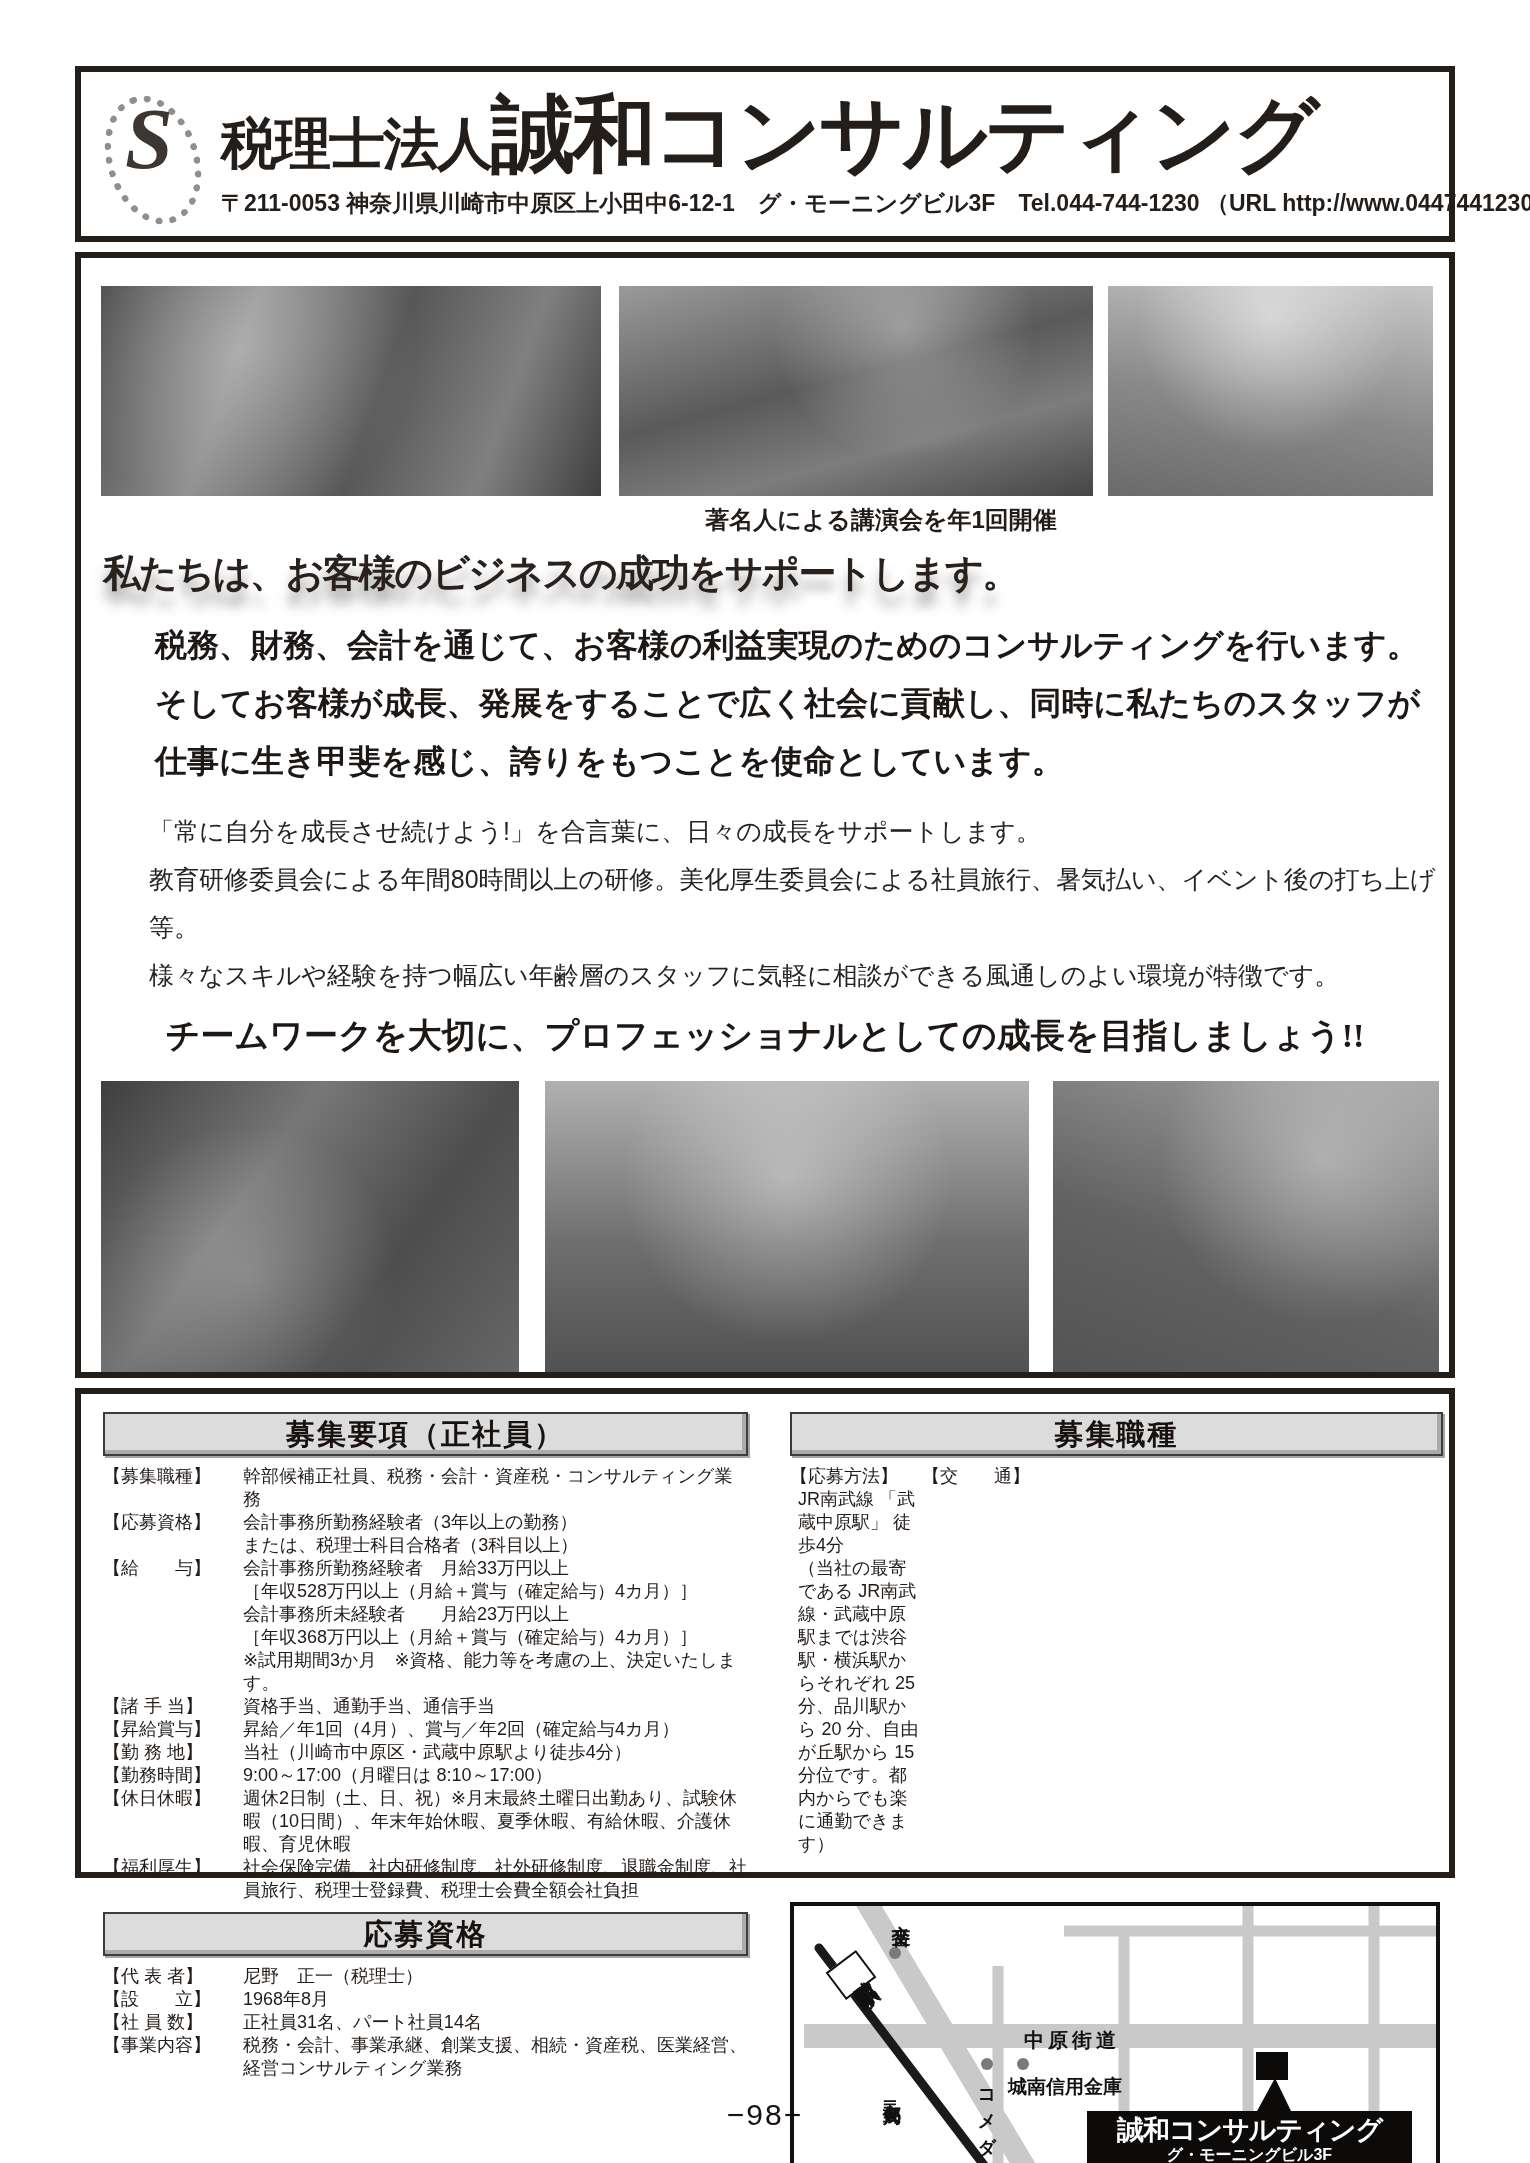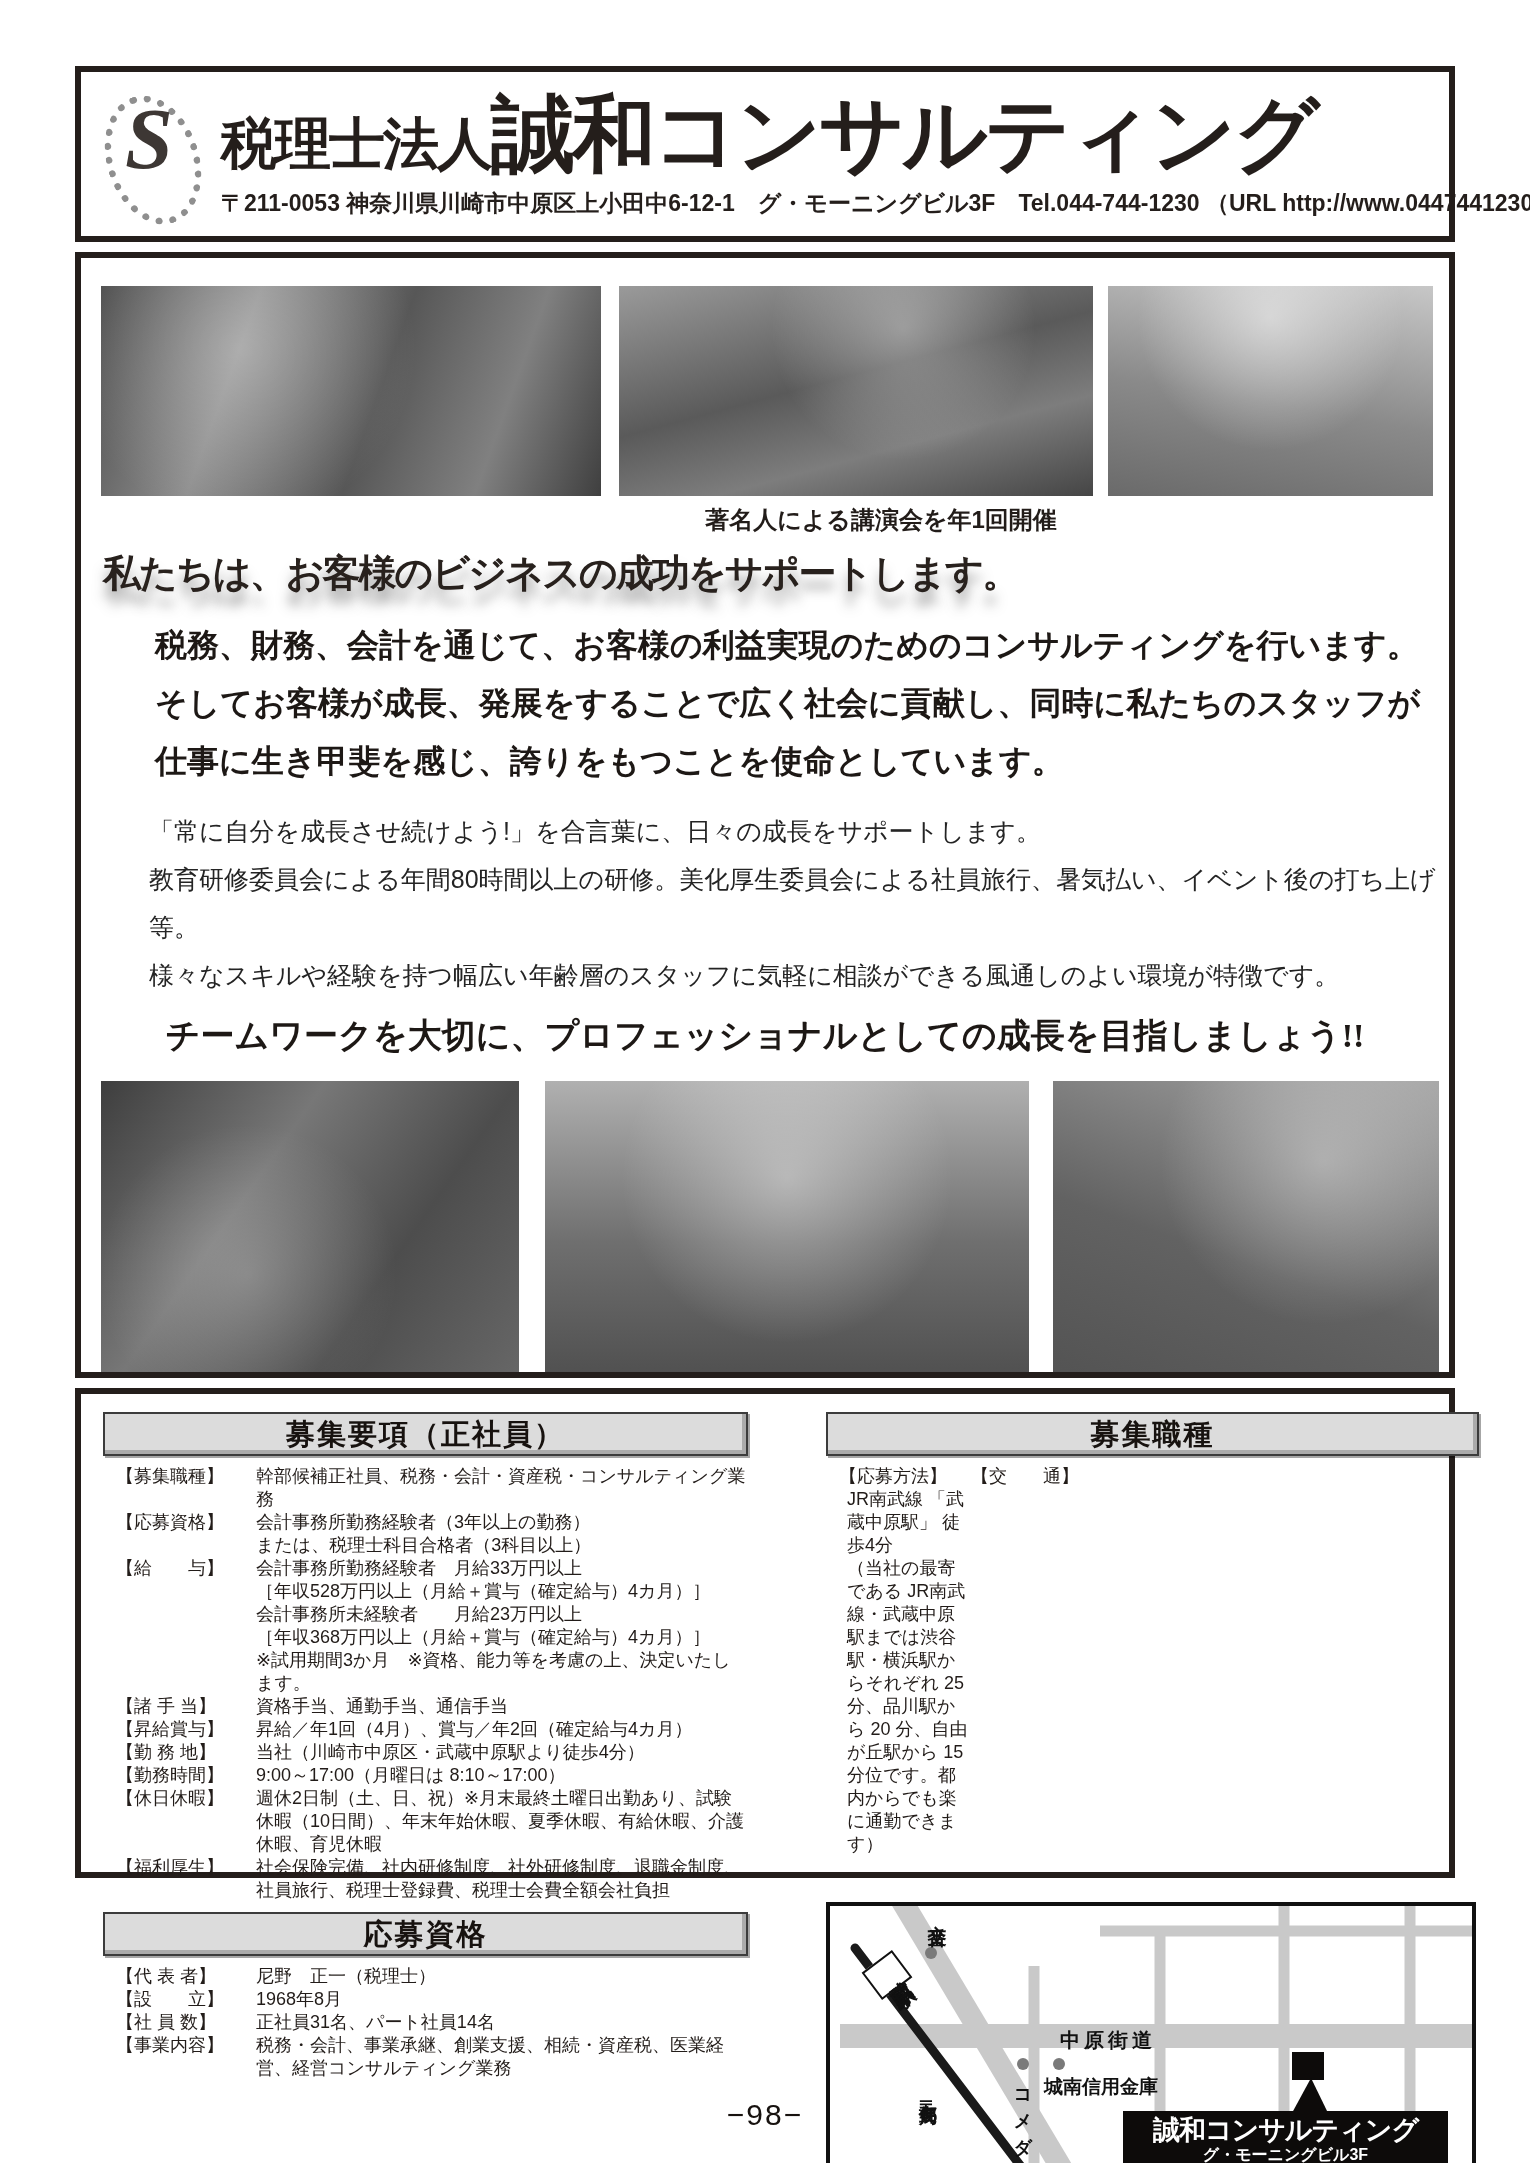--- a/index.html
+++ b/index.html
@@ -52,27 +52,27 @@
   .details{margin-top:14px;padding-left:68px;font-size:25px;font-weight:500;line-height:48px;
     white-space:pre-line;color:#242424;}
   .cta{margin-top:14px;text-align:center;font-family:"Liberation Serif","DejaVu Serif",serif;
     font-size:34px;font-weight:800;color:#1d1815;}
   .row2{padding-top:22px;}
   .row2 .ph{height:322px;}
   .p4{width:418px;margin-right:26px;}
   .p5{width:484px;margin-right:24px;}
   .p6{width:386px;}
   
-  .bottom-frame{margin-top:10px;height:490px;display:flex;padding:18px 12px 0 22px;gap:36px;}
+  .bottom-frame{margin-top:10px;height:490px;display:flex;padding:18px 12px 0 22px;}
   .col-left{width:645px;flex:none;}
   .col-right{width:653px;flex:none;margin-left:42px;}
   .bar{box-sizing:border-box;height:44px;background:#dcdcdc;border:2px solid #3c3c3c;
     box-shadow:inset -4px -4px 0 rgba(0,0,0,.22),2px 2px 0 rgba(0,0,0,.35);
     text-align:center;font-size:29px;font-weight:800;line-height:40px;letter-spacing:2px;color:#17120f;}
-  .dl{margin-top:9px;display:grid;grid-template-columns:132px 1fr;row-gap:0;font-size:18px;line-height:23px;margin-left:13px;}
+  .dl{margin-top:9px;display:grid;grid-template-columns:132px 1fr;row-gap:0;font-size:18px;line-height:23px;}
   .dl .lab{white-space:nowrap;letter-spacing:0;}
   .dl .val{white-space:pre-line;padding-left:8px;}
   .bar.second{margin-top:10px;}
   
   .map{position:relative;margin-top:46px;width:650px;height:300px;box-sizing:border-box;
     border:4px solid #111;background:#fff;overflow:hidden;}
   .map svg{position:absolute;left:0;top:0;}
   .maplabel{position:absolute;color:#111;font-weight:600;}
   .vtext{writing-mode:vertical-rl;text-orientation:upright;letter-spacing:2px;}
   .lbl-koban{left:94px;top:4px;font-size:19px;}

